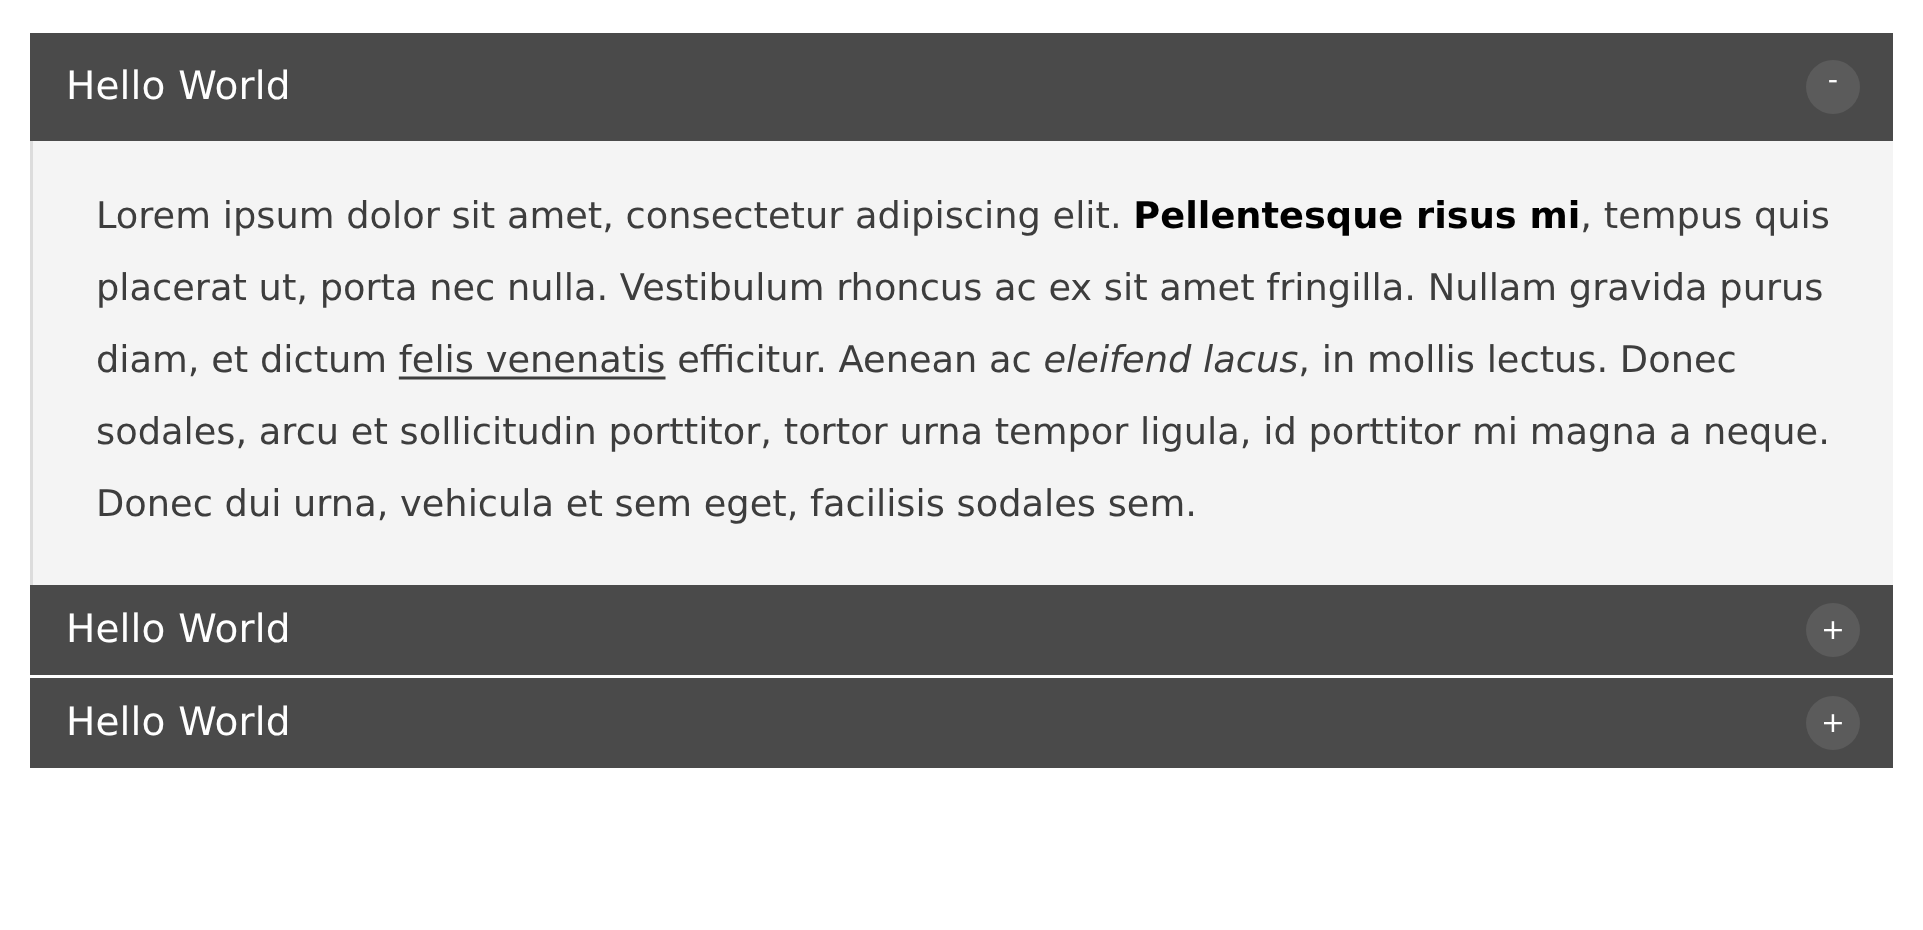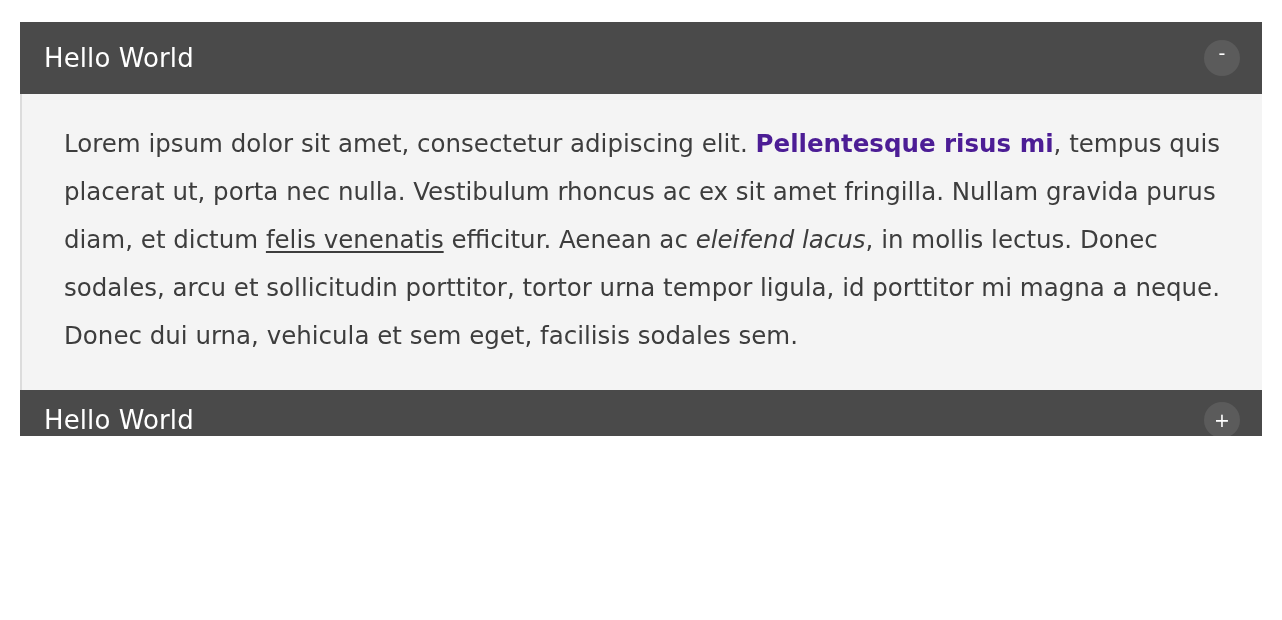--- a/index.html
+++ b/index.html
@@ -5,21 +5,21 @@
   html, body {
     margin: 0;
     padding: 0;
     background: #ffffff;
     width: 1282px;
     height: 620px;
     font-family: "DejaVu Sans", sans-serif;
   }
   .page {
     width: 1282px;
-    height: 436px;
+    height: 620px;
     position: relative;
     background: #ffffff;
     overflow: hidden;
   }
   .accordion {
     position: absolute;
     left: 20px;
     top: 22px;
     width: 1242px;
   }
@@ -73,21 +73,21 @@
   }
   .panel-body p {
     margin: 0;
     color: #3d3d3d;
     font-size: 24.5px;
     line-height: 1.96;
     font-weight: 400;
   }
   .panel-body b {
     font-weight: 700;
-    color: #4c1d95;
+    color: #000000;
   }
   .panel-body i {
   }
   .panel-body u {
     text-underline-offset: 3px;
   }
   .divider {
     height: 2px;
     background: #ffffff;
     width: 100%;

